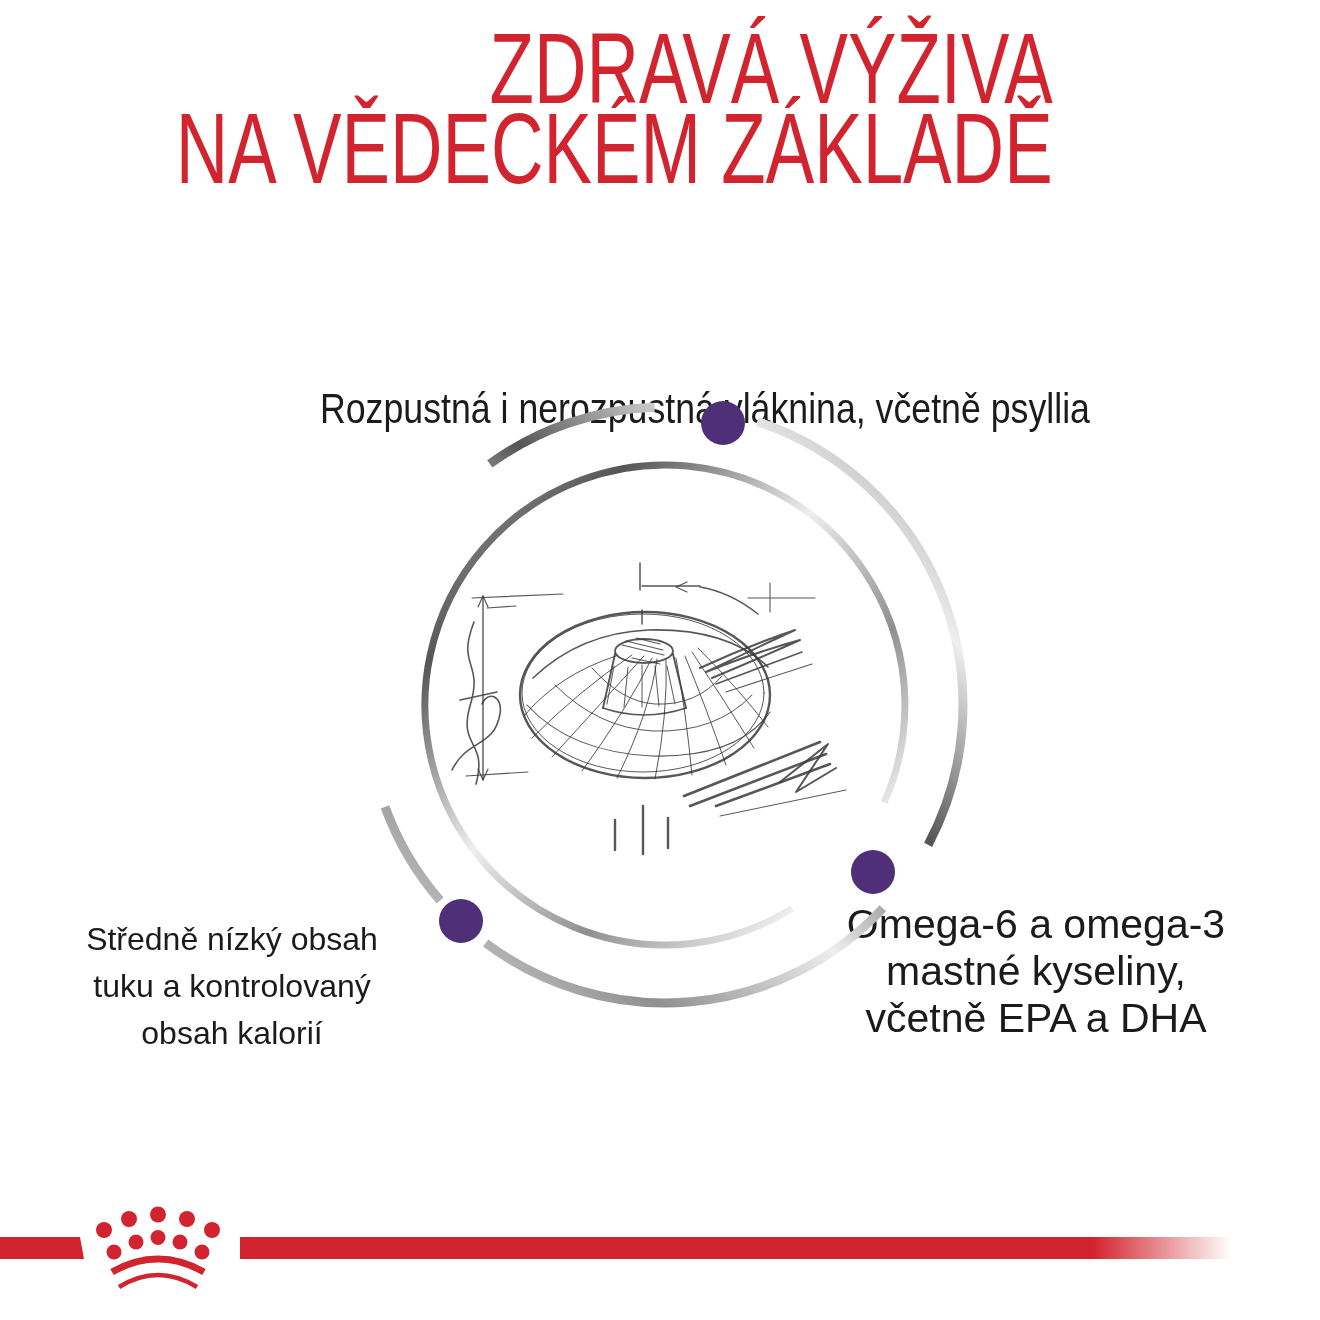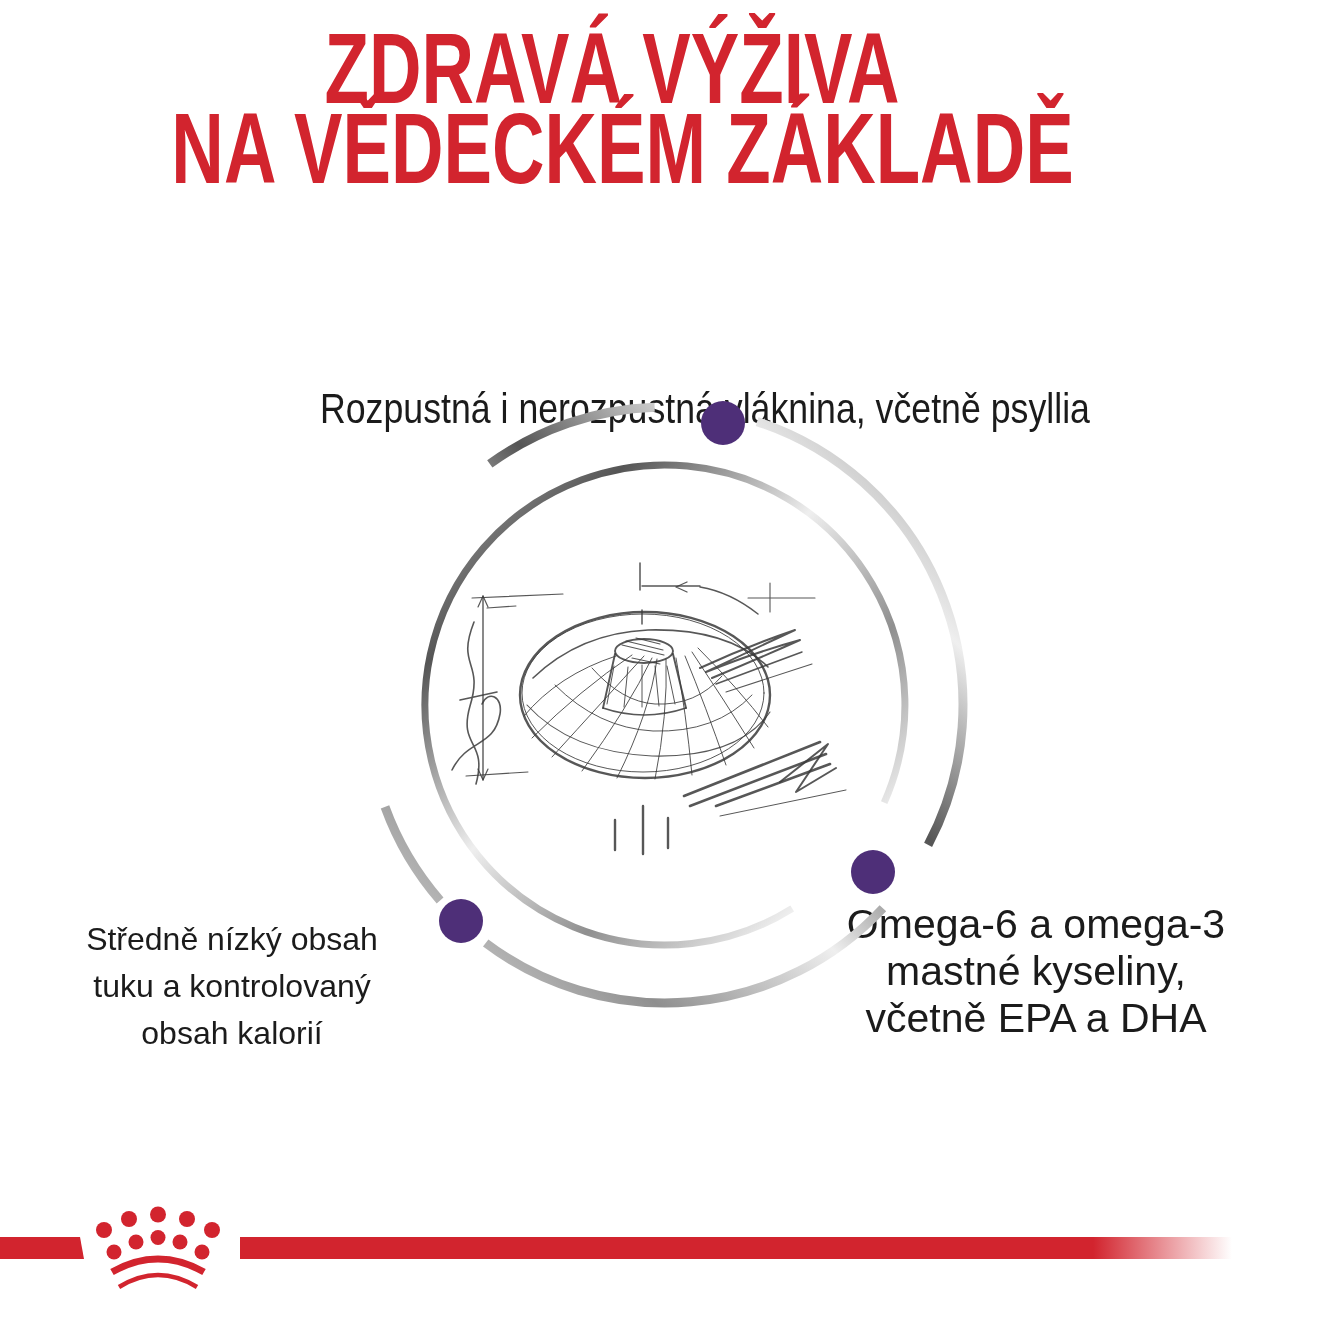--- a/index.html
+++ b/index.html
@@ -14,23 +14,23 @@
   body{
     background:var(--bg);
     font-family:"Liberation Sans", sans-serif;
     position:relative;
     overflow:hidden;
   }
   .abs{position:absolute;}
   
   .title{
     top:28px;left:0;width:1224px;
-    text-align:center;
+    text-align:right;
     color:var(--accent-red);
-    font-weight:bold;
+    font-weight:normal;
     font-size:101px;
     line-height:80px;
     letter-spacing:0px;
   }
   .title .tline{
     display:block;
     transform:scaleX(0.72);
     transform-origin:50% 50%;
     white-space:nowrap;
   }

